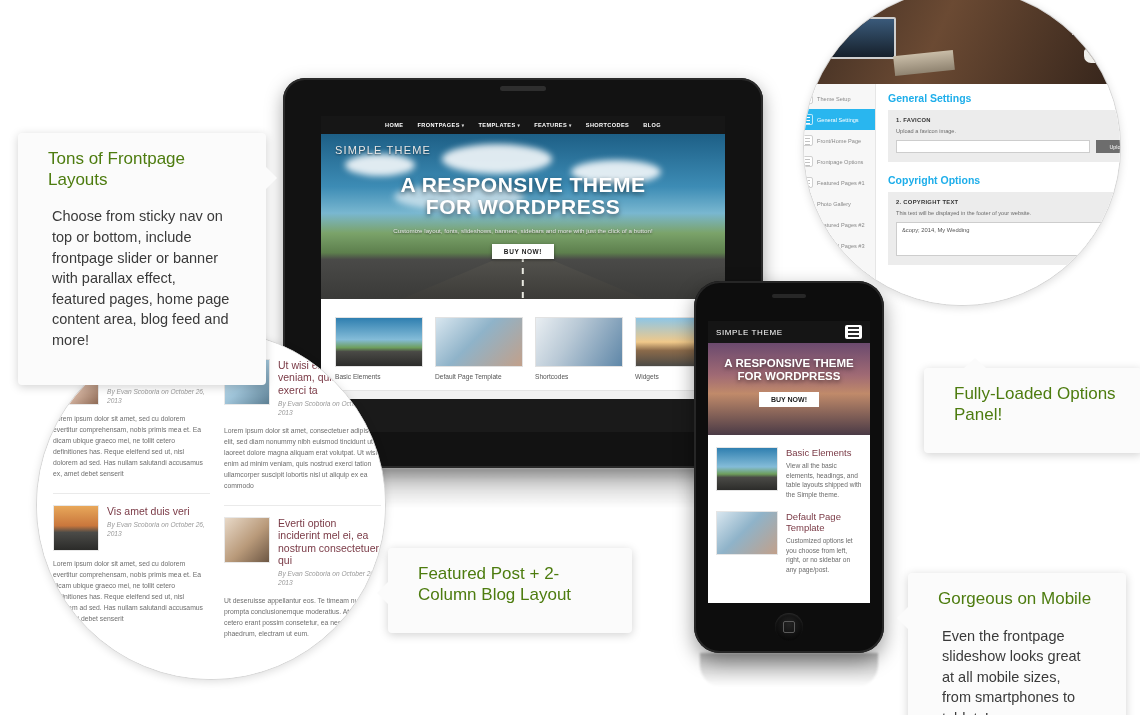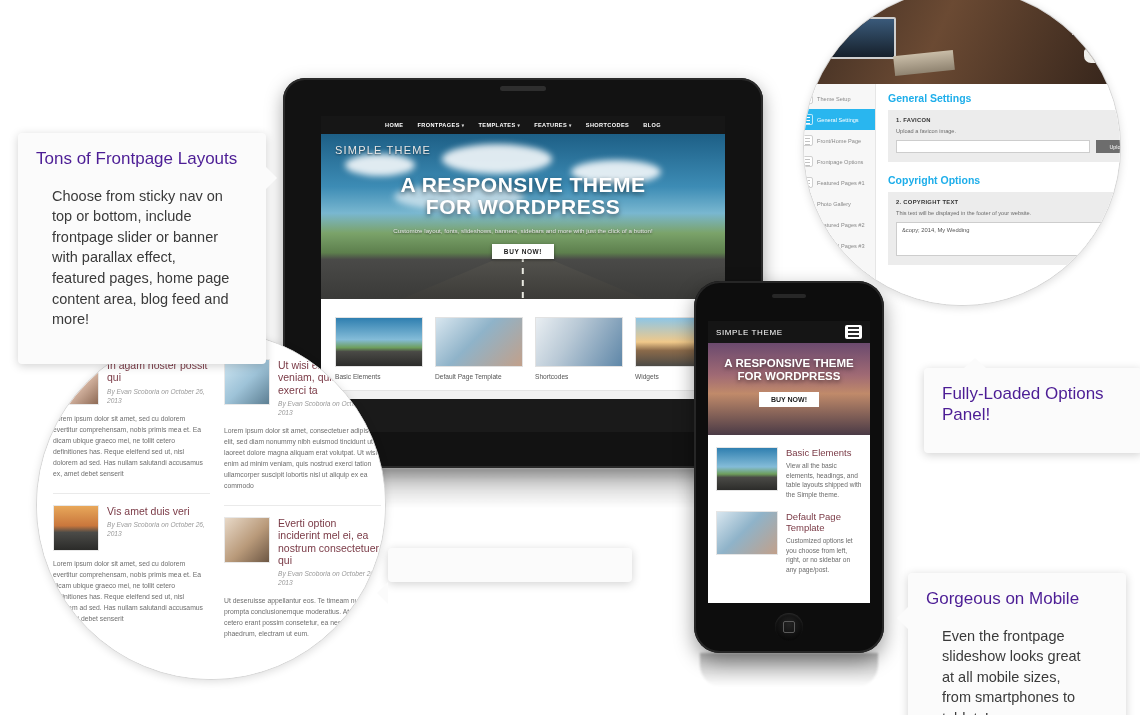--- a/index.html
+++ b/index.html
@@ -225,21 +225,21 @@
   .post-sep{ border:0; border-top:1px solid #eaeaea; margin:11px 0; }
   .post-foot{ color:#7a3a46; font-size:10.5px; margin-top:6px; }
 
   
   .callout{
     position:absolute; background:#fbfbfb; border-radius:4px;
     box-shadow:0 2px 10px rgba(0,0,0,.18);
     padding:16px 18px 18px 18px;
   }
   .callout h3{
-    margin:0 0 10px 0; font-size:17px; font-weight:normal; color:#4c1d95; line-height:1.22;
+    margin:0 0 10px 12px; font-size:17px; font-weight:normal; color:#4d7c0f; line-height:1.22;
   }
   .callout p{ margin:16px; font-size:14.5px; color:#3a3a3a; line-height:1.42; }
   .tail{ position:absolute; width:0; height:0; }
   .tail-right{ right:-11px; top:34px; border-top:11px solid transparent; border-bottom:11px solid transparent; border-left:11px solid #fbfbfb; }
   .tail-left{ left:-11px; top:34px; border-top:11px solid transparent; border-bottom:11px solid transparent; border-right:11px solid #fbfbfb; }
   .tail-up{ left:40px; top:-10px; border-left:11px solid transparent; border-right:11px solid transparent; border-bottom:10px solid #fbfbfb; }
 
   .co-layouts{ left:18px; top:133px; width:248px; }
   .co-options{ left:924px; top:368px; width:218px; }
   .co-mobile{ left:908px; top:573px; width:218px; }
@@ -477,15 +477,16 @@
   </div>
 
   <div class="callout co-mobile">
     <div class="tail tail-left"></div>
     <h3>Gorgeous on Mobile</h3>
     <p>Even the frontpage slideshow looks great at all mobile sizes, from smartphones to tablets!</p>
   </div>
 
   <div class="callout co-blog">
     <div class="tail tail-left"></div>
+    <h3>Featured Post + 2-Column Blog Layout</h3>
   </div>
 
 </div>
 
 </body></html>

